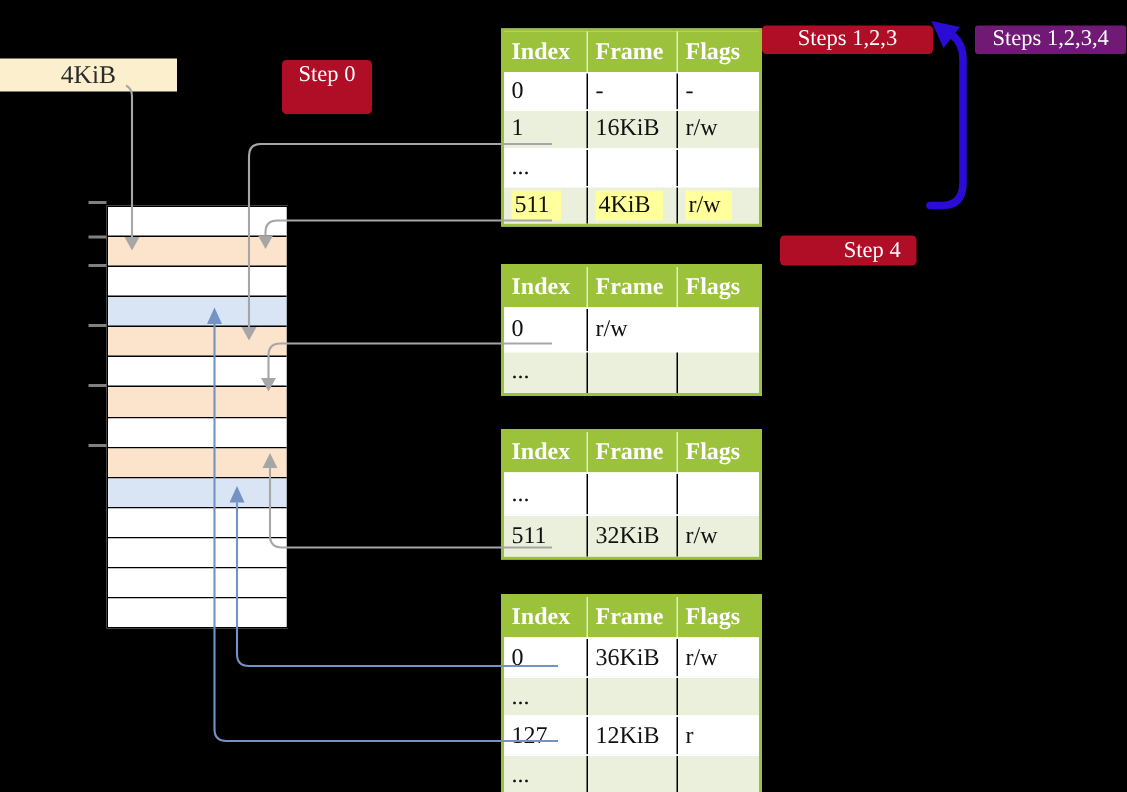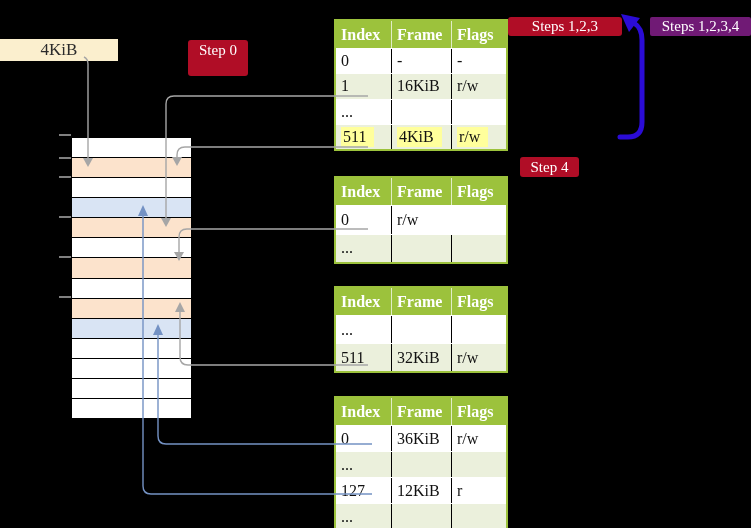--- a/index.html
+++ b/index.html
@@ -9,21 +9,21 @@
   #connectors{position:absolute;left:0;top:0;width:751px;height:528px;z-index:30;pointer-events:none;}
   
   .badge{position:absolute;color:#fff;text-align:center;z-index:20;}
   .crimson{background:#B00D26;border-radius:3px;}
   .bluelab{background:#701a75;border-radius:2px;}
   #memlabel{position:absolute;left:0;top:39px;width:118px;height:22px;line-height:22px;
             background:#FBEFCE;color:#2b2b2b;text-align:center;font-size:17px;z-index:20;}
   #step0{left:188px;top:40px;width:60px;height:36px;line-height:20px;font-size:15px;}
   #steps123{left:508px;top:17px;width:114px;height:19px;line-height:19px;font-size:15px;}
   #steps1234{left:650px;top:17px;width:101px;height:19px;line-height:19px;font-size:15px;}
-  #step4{left:520px;top:157px;width:59px;height:20px;line-height:20px;font-size:15px;}
+  #step4{left:520px;top:157px;width:59px;height:20px;line-height:20px;font-size:15px;padding-left:32px;}
   
   #memory{position:absolute;left:71px;top:137px;width:119px;height:280px;
           border:1px solid #000;background:#fff;z-index:10;display:flex;flex-direction:column;}
   .mrow{flex:1;border-bottom:1px solid #000;}
   .mrow:last-child{border-bottom:none;}
   .m-white{background:#ffffff;}
   .m-peach{background:#FCE3CC;}
   .m-blue{background:#D9E4F4;}
   .tick{position:absolute;left:59px;width:12px;height:2px;background:#808080;z-index:10;}
   

